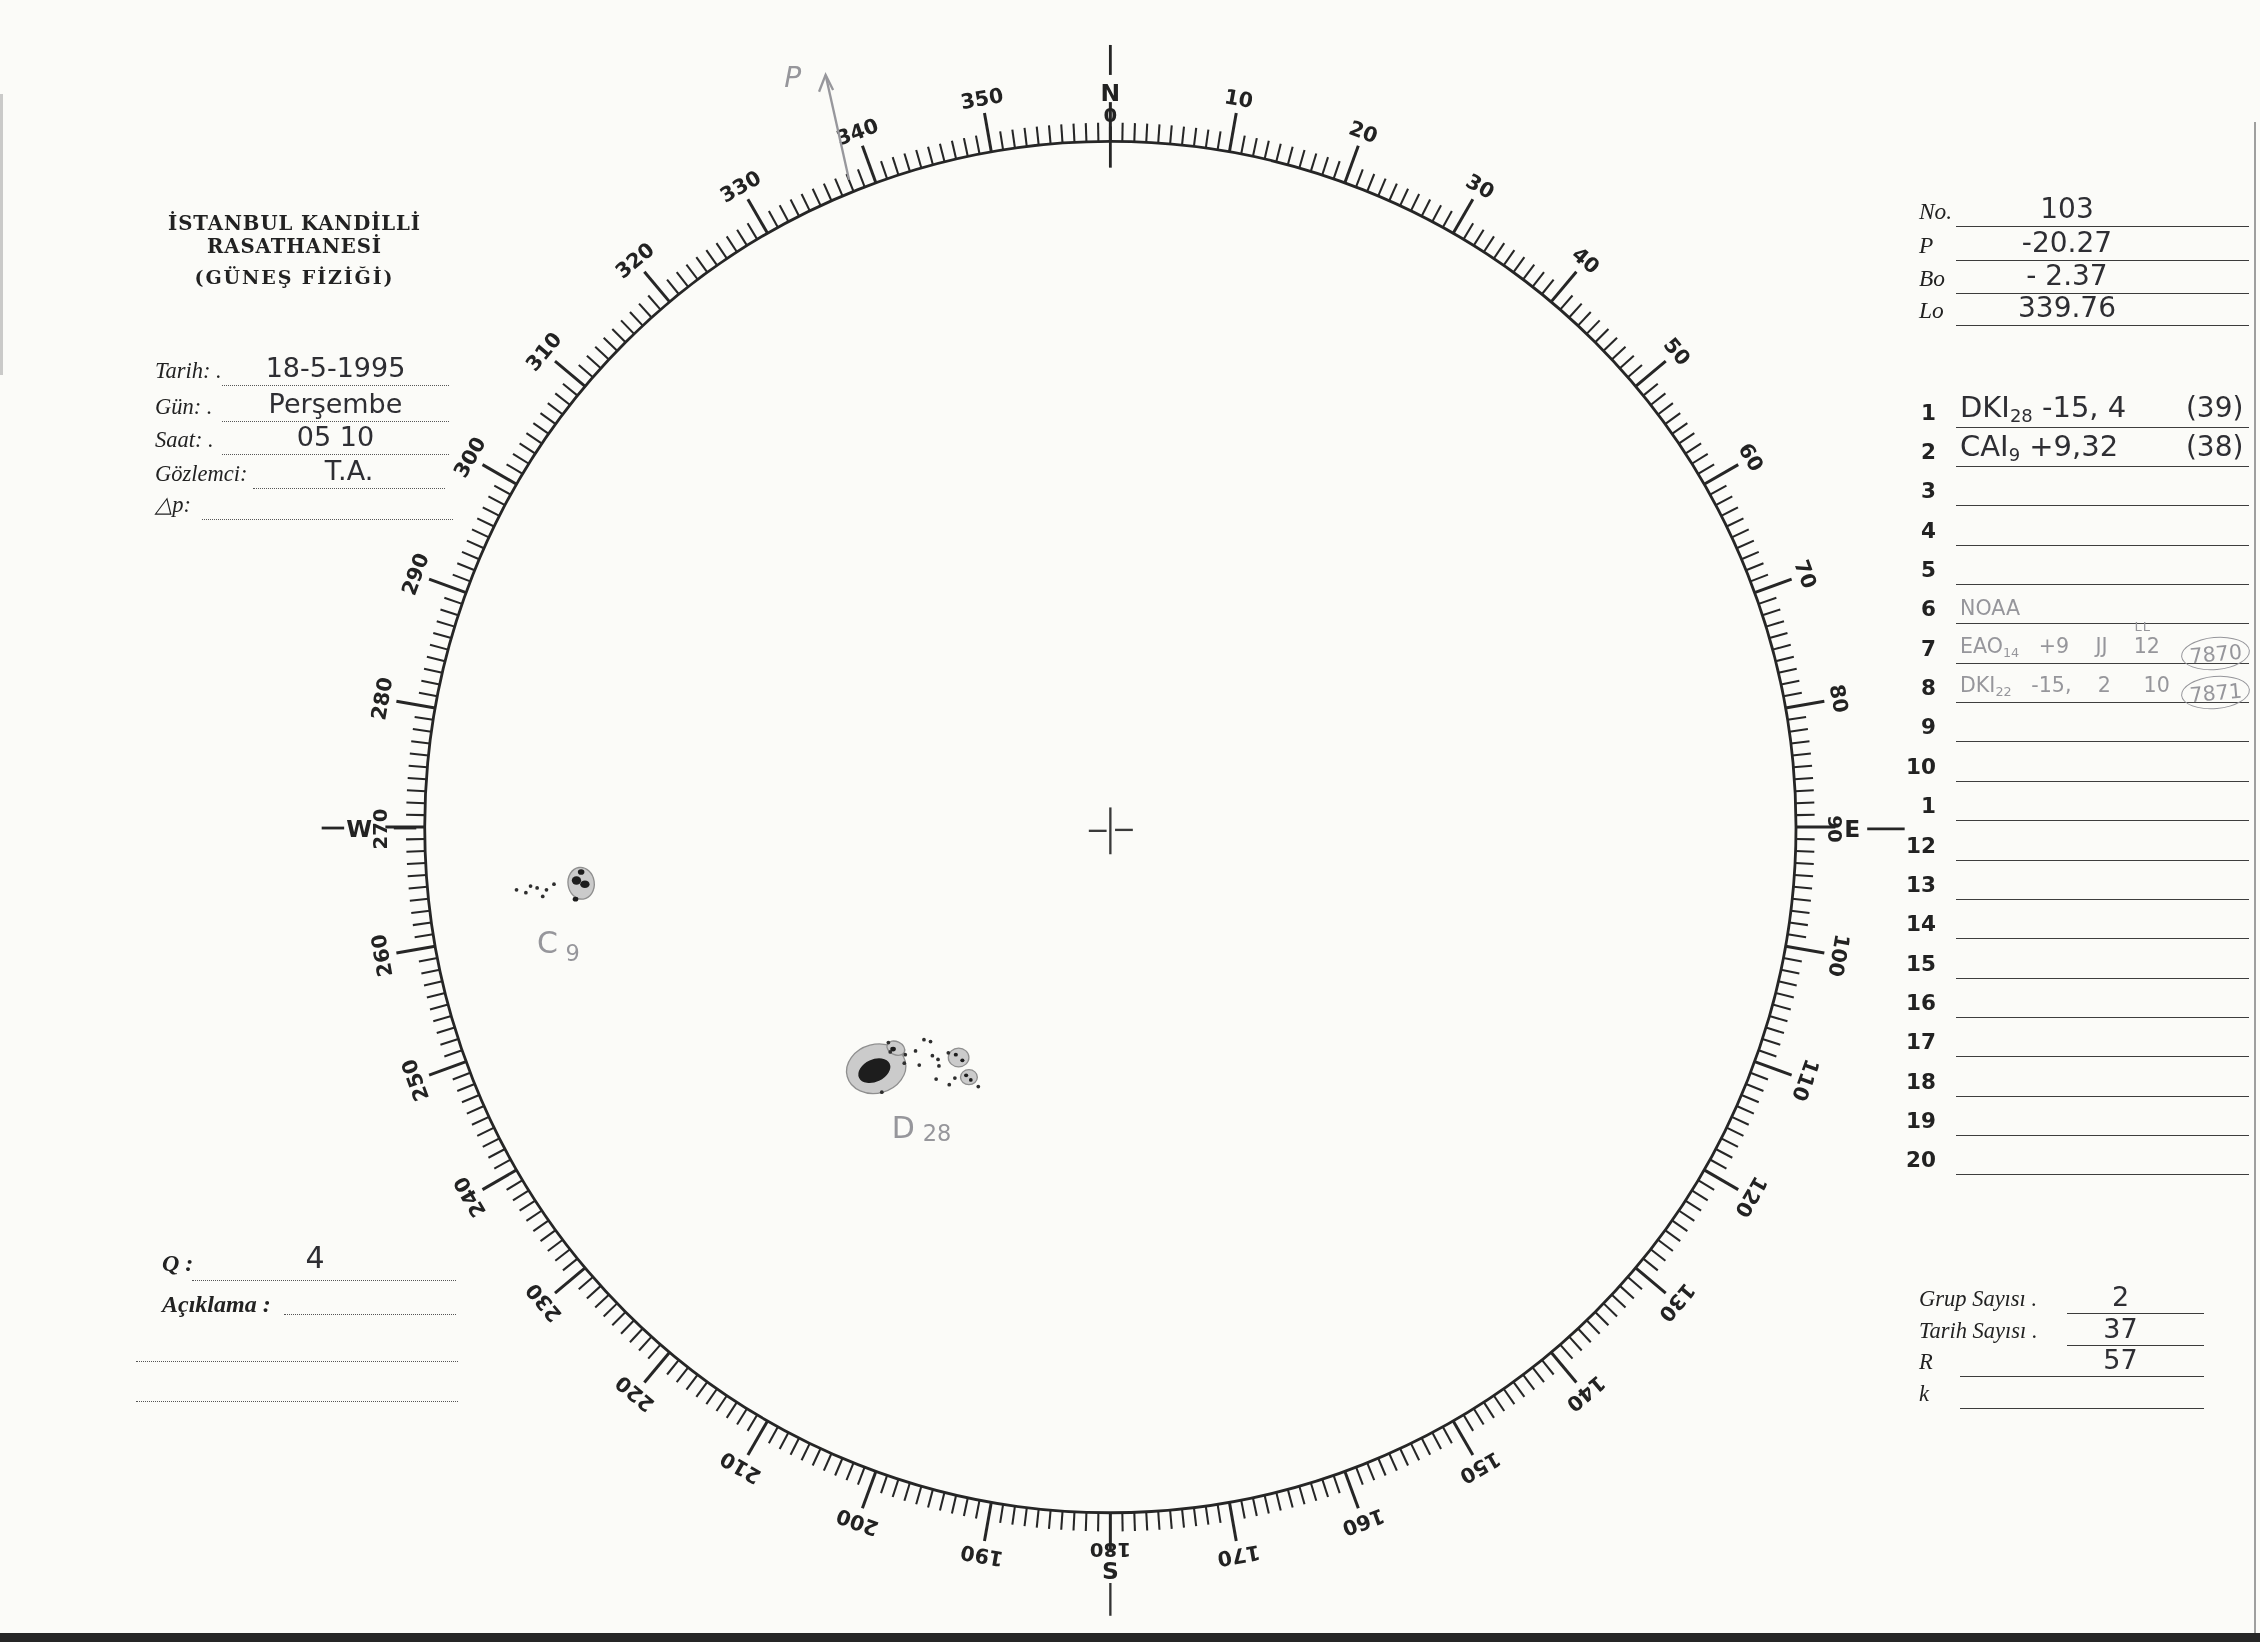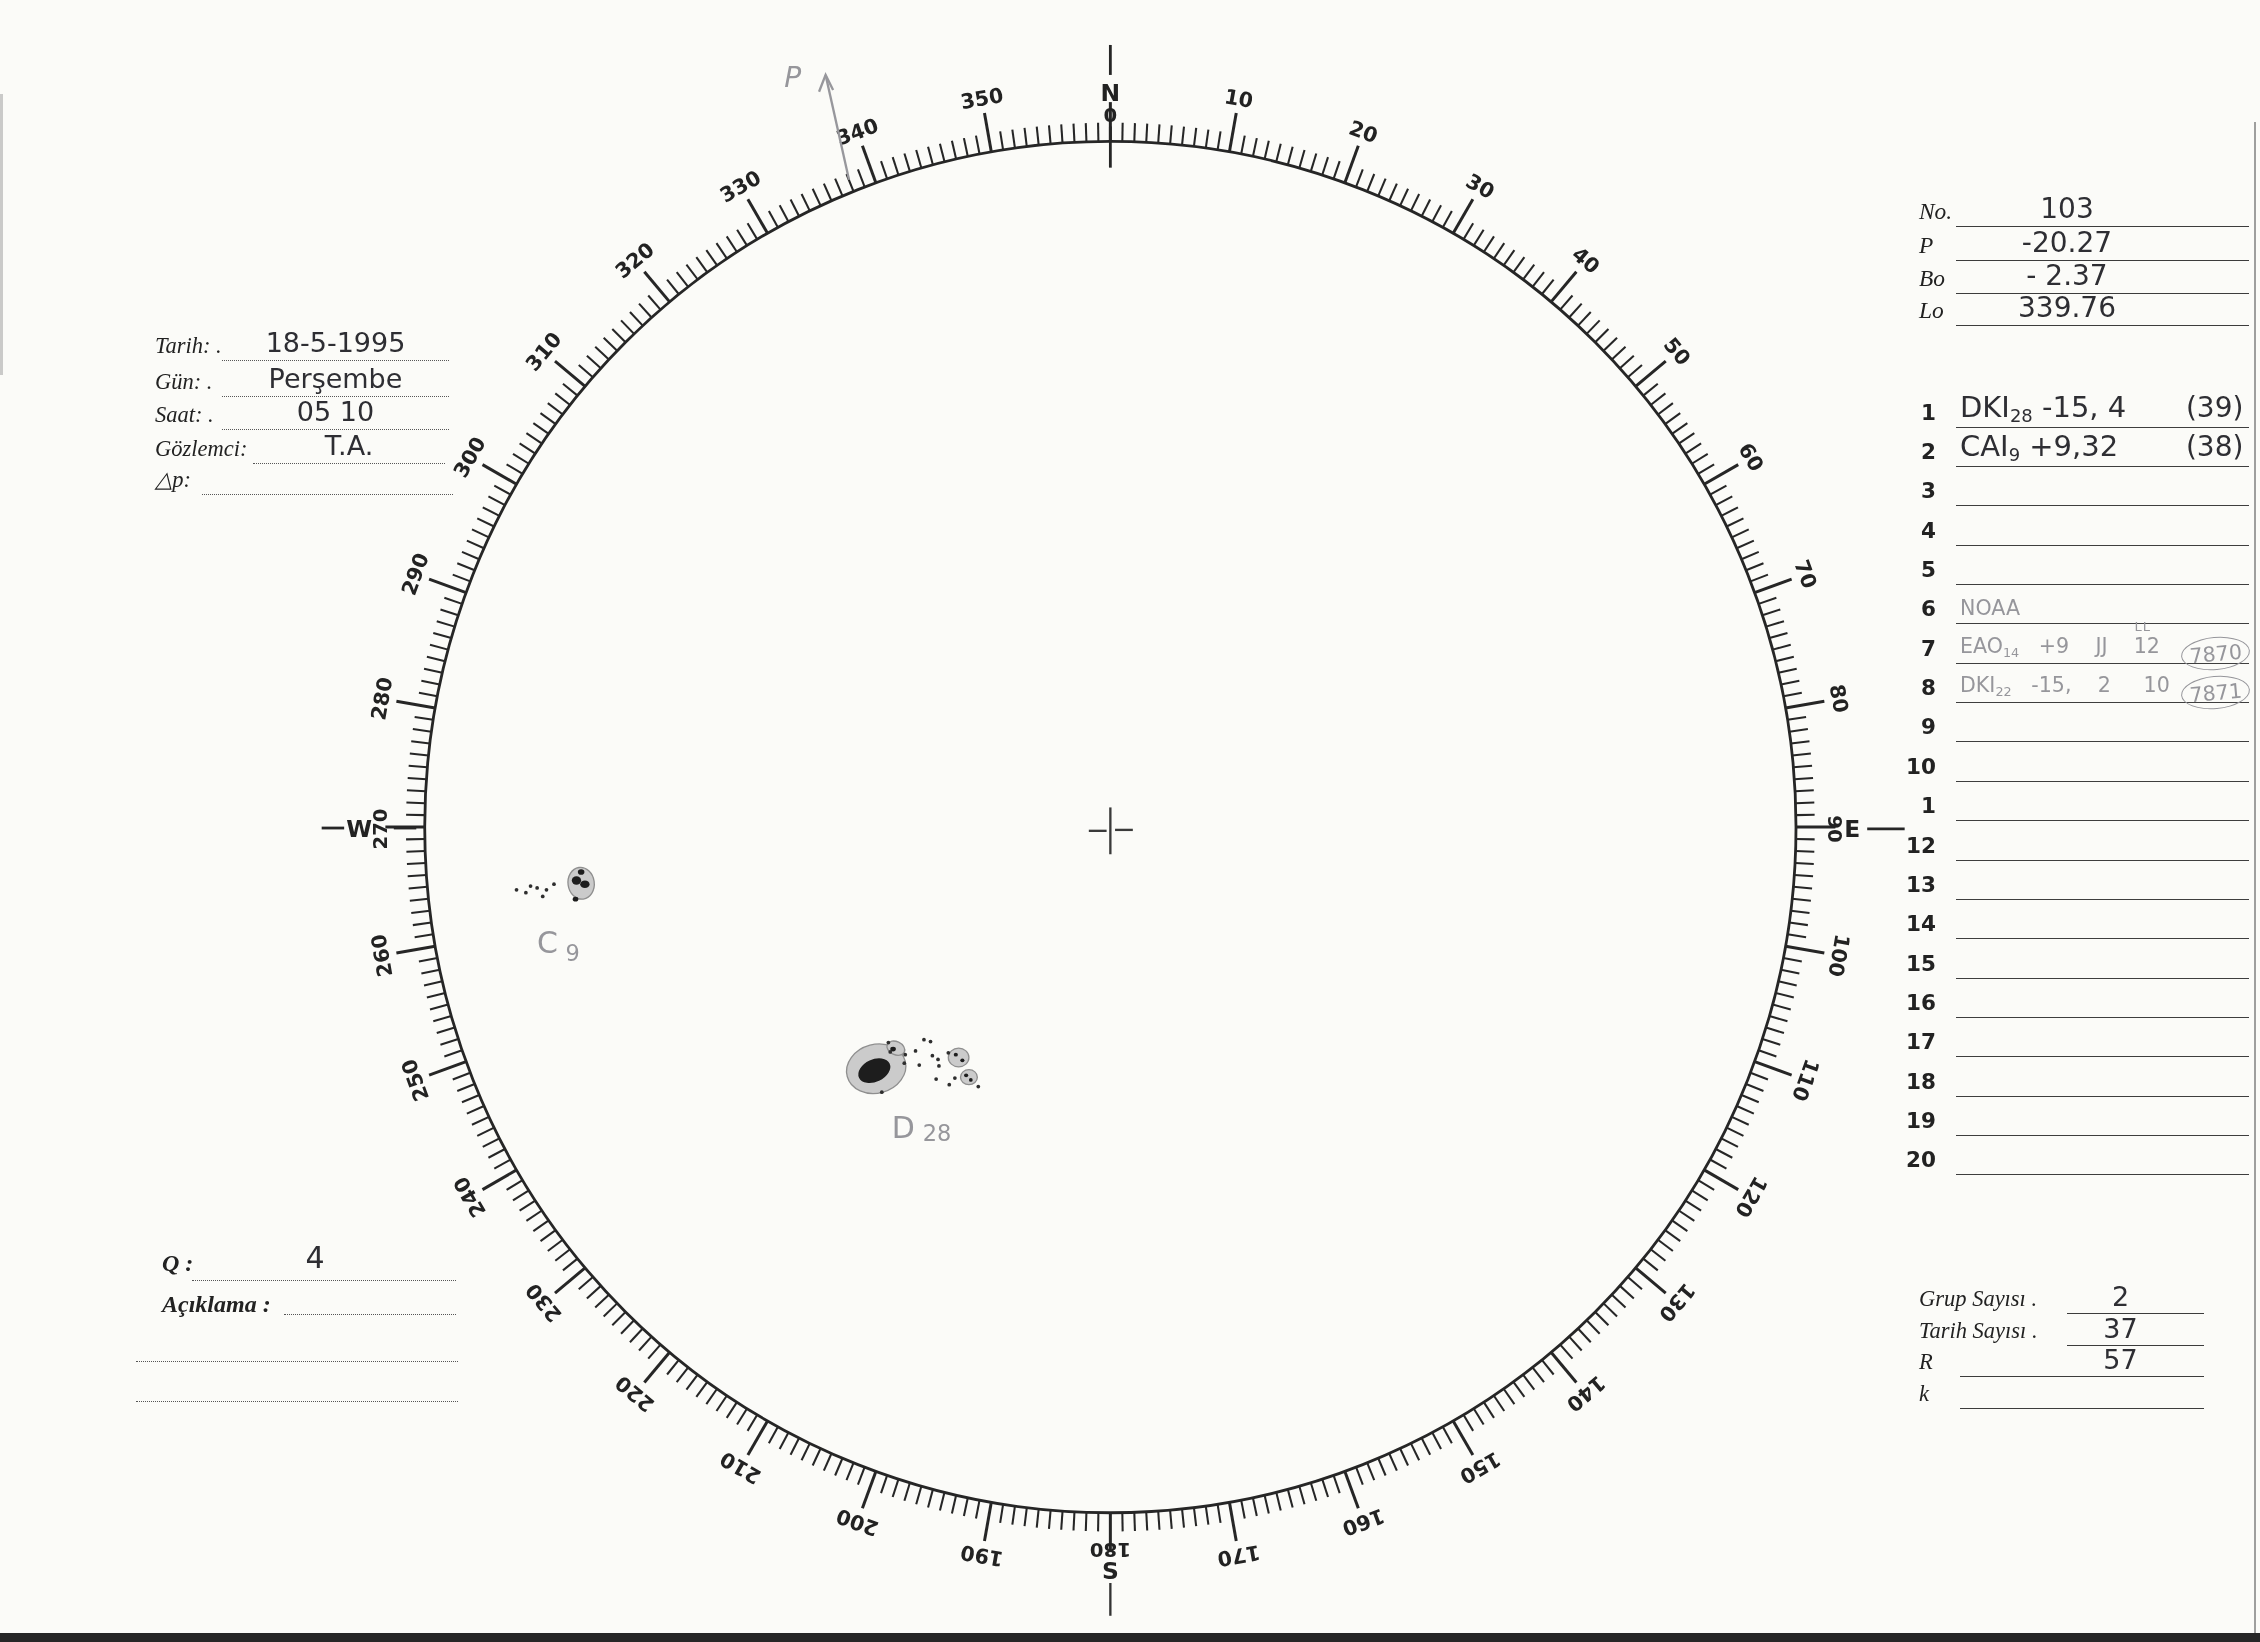--- a/index.html
+++ b/index.html
@@ -13,21 +13,21 @@
   .plabel{font-family:"Liberation Serif",serif;font-style:italic;font-weight:400;
           font-size:22.5px;color:var(--print);white-space:pre;text-align:center;}
 
   
   .header{position:absolute;left:137px;top:212px;width:315px;text-align:center;
           color:var(--print);font-family:"DejaVu Serif",serif;font-weight:700;}
   .h1{font-size:19.7px;letter-spacing:0.9px;}
   .h2{font-size:19px;margin-top:7.5px;letter-spacing:1.9px;}
 
   
-  .obs-row{position:absolute;left:155px;width:309px;height:37px;}
+  .obs-row{position:absolute;left:155px;width:309px;height:37px;margin-top:25px;}
   .obs-row .plabel{position:absolute;left:0;bottom:1.9px;}
   .fvalue{position:absolute;bottom:0;border-bottom:1.9px dotted #575757;text-align:center;
           font-size:27px;line-height:34px;color:var(--ink);}
 
   
   .eph-row{position:absolute;left:1919px;width:330px;height:34px;}
   .eph-row .plabel{position:absolute;left:0;bottom:1.9px;font-size:23.4px;}
   .eline{position:absolute;left:37px;right:0;bottom:0;border-bottom:1.9px solid var(--line);}
   .evalue{position:absolute;left:52px;width:192px;bottom:1.9px;text-align:center;
           font-size:28px;color:var(--ink);}
@@ -545,20 +545,24 @@
         <circle cx="1012" cy="1124" r="2" fill="#2e2e2e"></circle>
         <circle cx="965" cy="1135" r="2" fill="#2e2e2e"></circle>
         <circle cx="941" cy="1166" r="2" fill="#2e2e2e"></circle>
         <circle cx="1013" cy="1158" r="2" fill="#2e2e2e"></circle>
         <circle cx="1044" cy="1160" r="2" fill="#2e2e2e"></circle>
       </g>
       <text x="964" y="1204" dy="0.35em" class="spotbig">D</text>
       <text x="1000" y="1210" dy="0.35em" class="spotsmall">28</text>
     </svg>
 
+  <div class="header">
+    <div class="h1">İSTANBUL KANDİLLİ RASATHANESİ</div>
+    <div class="h2">(GÜNEŞ FİZİĞİ)</div>
+  </div>
 
   <div class="obs-row" style="top:324px">
     <span class="plabel">Tarih: .</span>
     <span class="fvalue" style="left:67px;width:227px">18-5-1995</span>
   </div>
   <div class="obs-row" style="top:360px">
     <span class="plabel">Gün: .</span>
     <span class="fvalue" style="left:67px;width:227px">Perşembe</span>
   </div>
   <div class="obs-row" style="top:393px">

